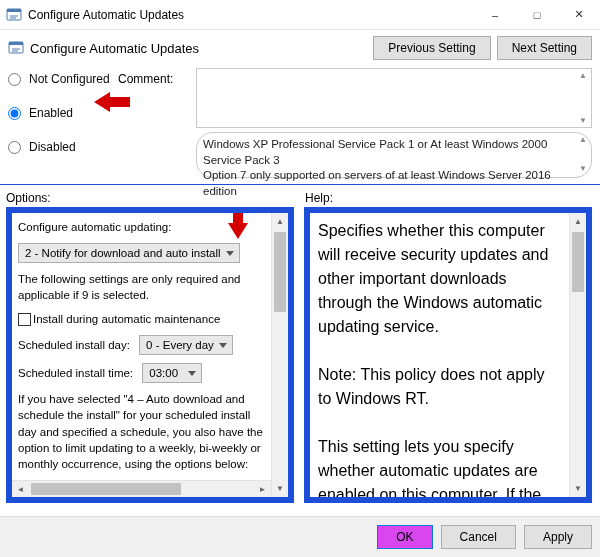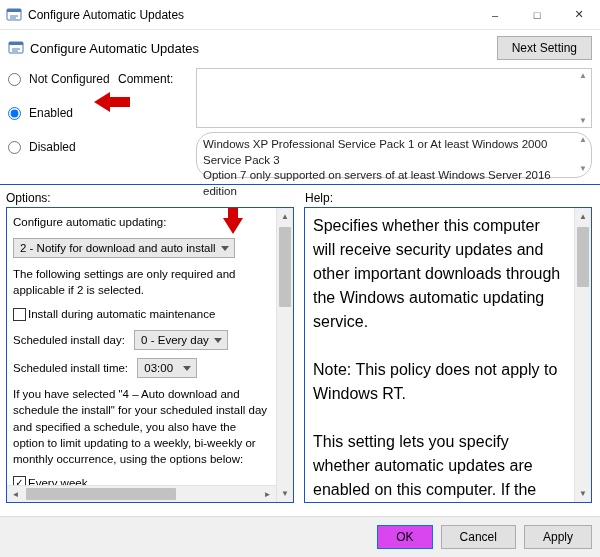--- a/index.html
+++ b/index.html
@@ -93,21 +93,21 @@
   
   .split-labels {
     display:flex; gap:12px; padding: 6px 8px 2px 6px;
     border-top:1px solid #1d4ed8;
   }
   .split-labels div { flex:1; font-size:12px; }
 
   .panels { display:flex; gap:10px; padding: 0 8px 0 6px; height:296px; }
   .panel {
     flex:1 1 0;
-    border:1px solid #1d4ed8;
+    border:6px solid #1d4ed8;
     position:relative;
     overflow: hidden;
   }
   .panel .vscroll {
     position:absolute; right:0; top:0; bottom:0; width:17px;
     background:#f0f0f0; border-left:1px solid #e2e2e2;
     display:flex; flex-direction:column; align-items:center;
   }
   .vscroll .arrow { height:17px; width:100%; display:flex; align-items:center; justify-content:center; font-size:8px; color:#666;}
   .vscroll .track { flex:1; width:100%; position:relative; }
@@ -212,20 +212,21 @@
 
 <div class="header">
   <span class="app-icon">
     <svg viewBox="0 0 16 16" width="16" height="16">
         <rect x="1" y="2" width="14" height="11" rx="1" fill="#fff" stroke="#4a7ab0"></rect>
         <rect x="1" y="2" width="14" height="3" fill="#4a7ab0"></rect>
         <path d="M4 9 h8 M4 11 h6" stroke="#4a7ab0" stroke-width="1"></path>
       </svg>
   </span>
   <span class="heading">Configure Automatic Updates</span>
+  <button class="nav-btn">Previous Setting</button>
   <button class="nav-btn">Next Setting</button>
 </div>
 
 <div class="rel">
   <div class="top-grid">
     <div class="state-col rel" style="grid-row:1 / span 4;">
       <label class="radio-row">
         <input type="radio" name="st" style="">
         <span>Not Configured</span>
       </label>
@@ -270,21 +271,21 @@
 
   <div class="panel rel">
     <span class="opt-arrow-wrap">
       <span class="red-arrow down"></span>
     </span>
     <div class="opt-content">
       <div>Configure automatic updating:</div>
       <div class="sep"></div>
       <span class="drop wide">2 - Notify for download and auto install</span>
       <div class="sep"></div>
-      <div style="white-space:normal;">The following settings are only required and applicable if 2 is selected.</div>
+      <div style="white-space:normal;">The following settings are only required and applicable if 9 is selected.</div>
       <div class="sep"></div>
       <div class="chk-row">
         <span class="box"></span>
         <span>Install during automatic maintenance</span>
       </div>
       <div class="sep"></div>
       <div>
         <span class="label-inline">Scheduled install day:</span>
         <span class="drop">0 - Every day</span>
       </div>

